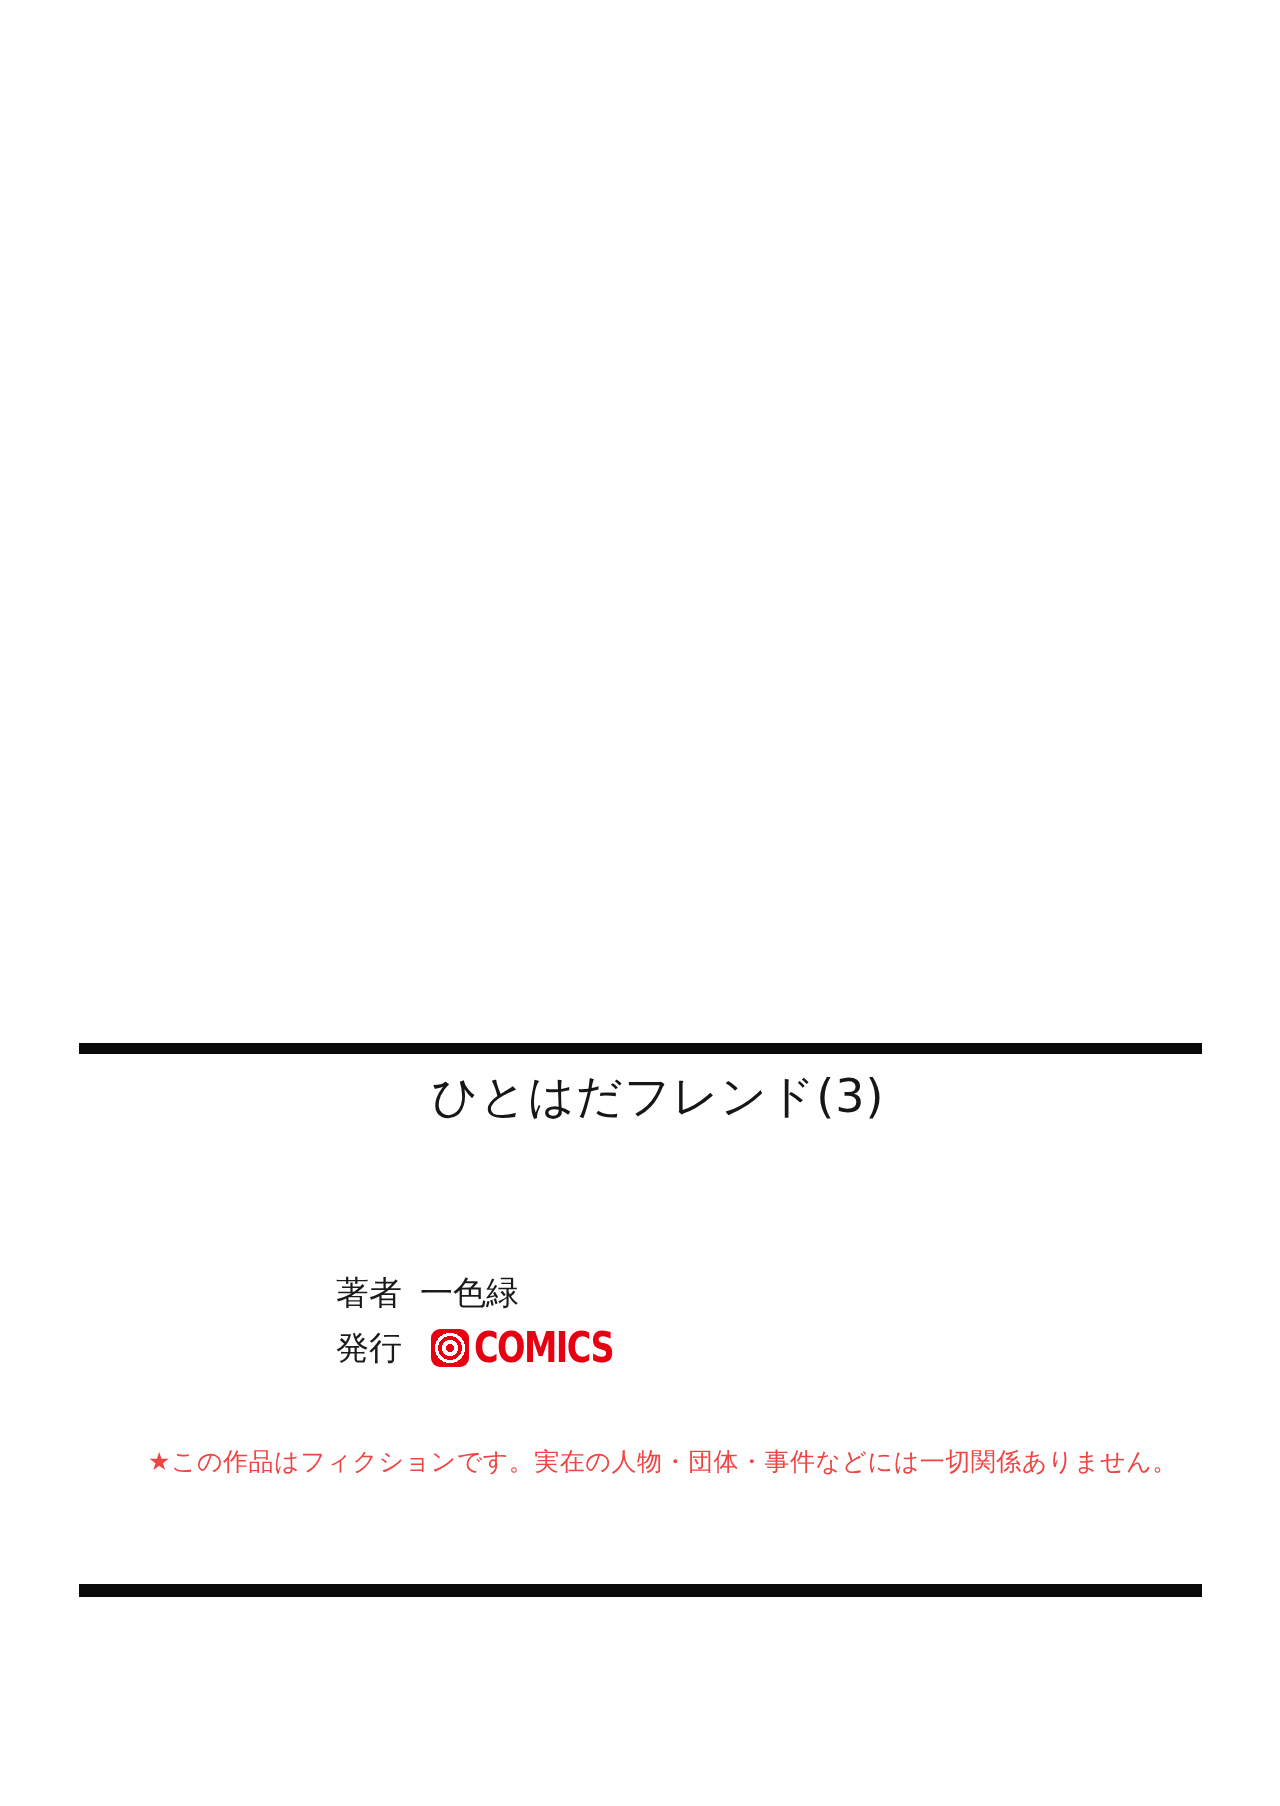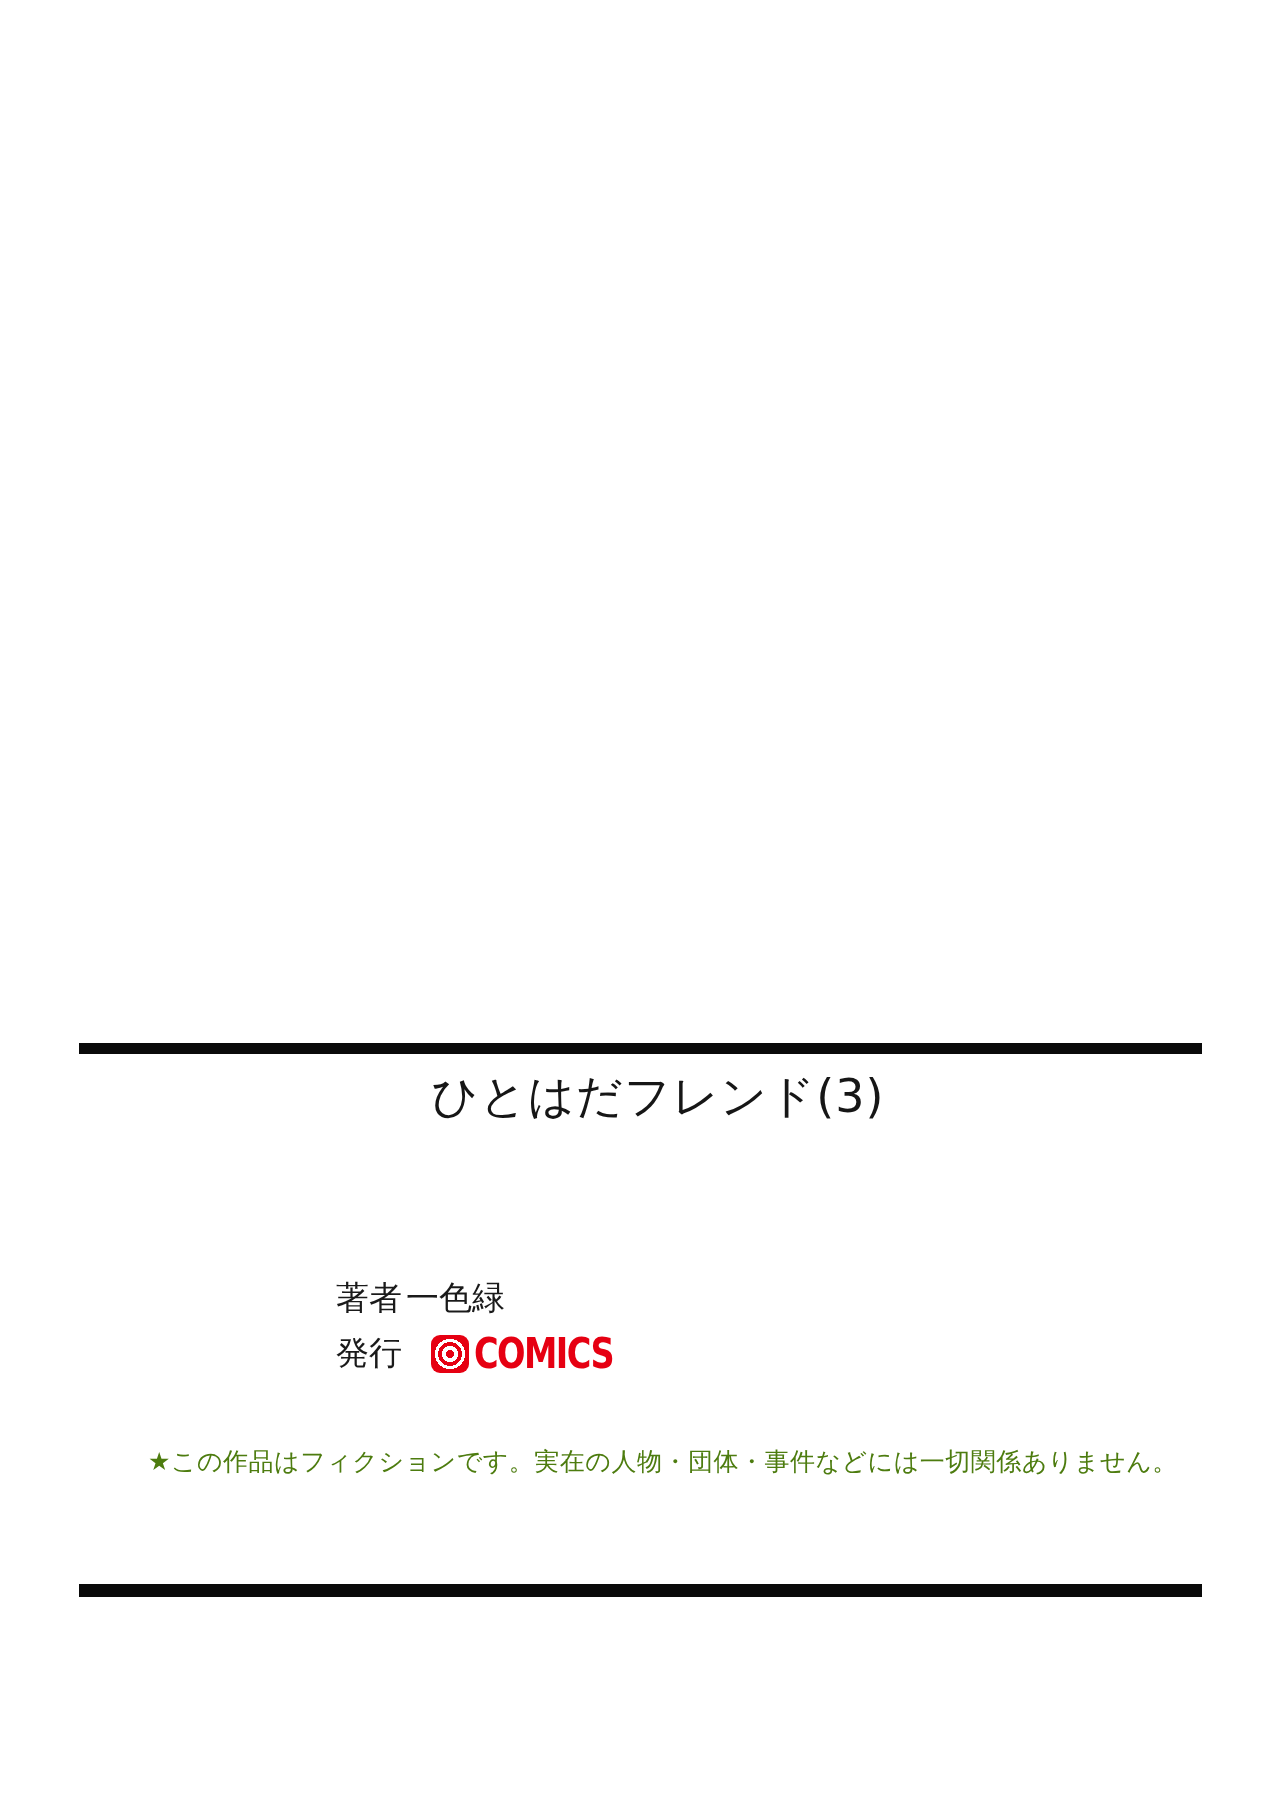--- a/index.html
+++ b/index.html
@@ -39,32 +39,32 @@
     white-space: nowrap;
     color: #161616;
   }
   .credits {
     position: absolute;
     left: 336px;
     top: 1271px;
   }
   .credit-row {
     display: flex;
-    align-items: center;
-    gap: 4px;
+    align-items: flex-start;
+    gap: 18px;
     height: 55px;
     font-size: 33px;
     white-space: nowrap;
     color: #1a1a1a;
   }
   .logo {
     display: inline-flex;
     align-items: center;
     gap: 5px;
-    margin-left: 25px;
+    margin-left: 11px;
   }
   .logo-mark {
     display: inline-block;
     width: 38px;
     height: 38px;
     border-radius: 9px;
     background: radial-gradient(circle at 50% 50%,
       #e60012 0 4px,
       #ffffff 4px 8px,
       #e60012 8px 12px,
@@ -84,21 +84,21 @@
     position: absolute;
     left: 148px;
     top: 1441px;
     width: 1010px;
   }
   .disclaimer p {
     font-size: 25px;
     line-height: 42px;
     letter-spacing: 0.5px;
     white-space: nowrap;
-    color: #4d7c0f;
+    color: #ef4444;
   }
 </style>
 </head>
 <body>
 
 <div class="page">
 
   <div class="rule rule-top"></div>
 
   <h1 class="title">ひとはだフレンド(3)</h1>

